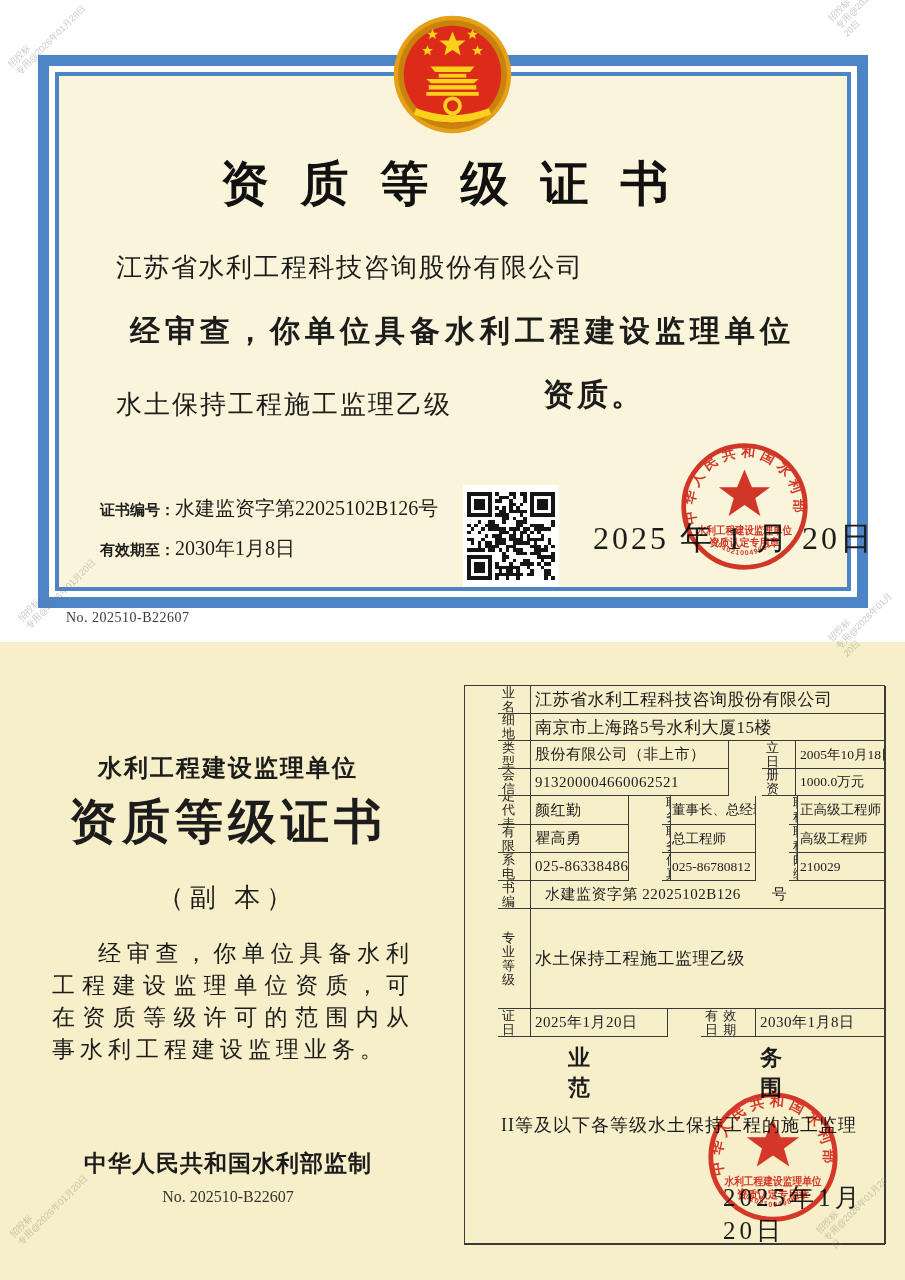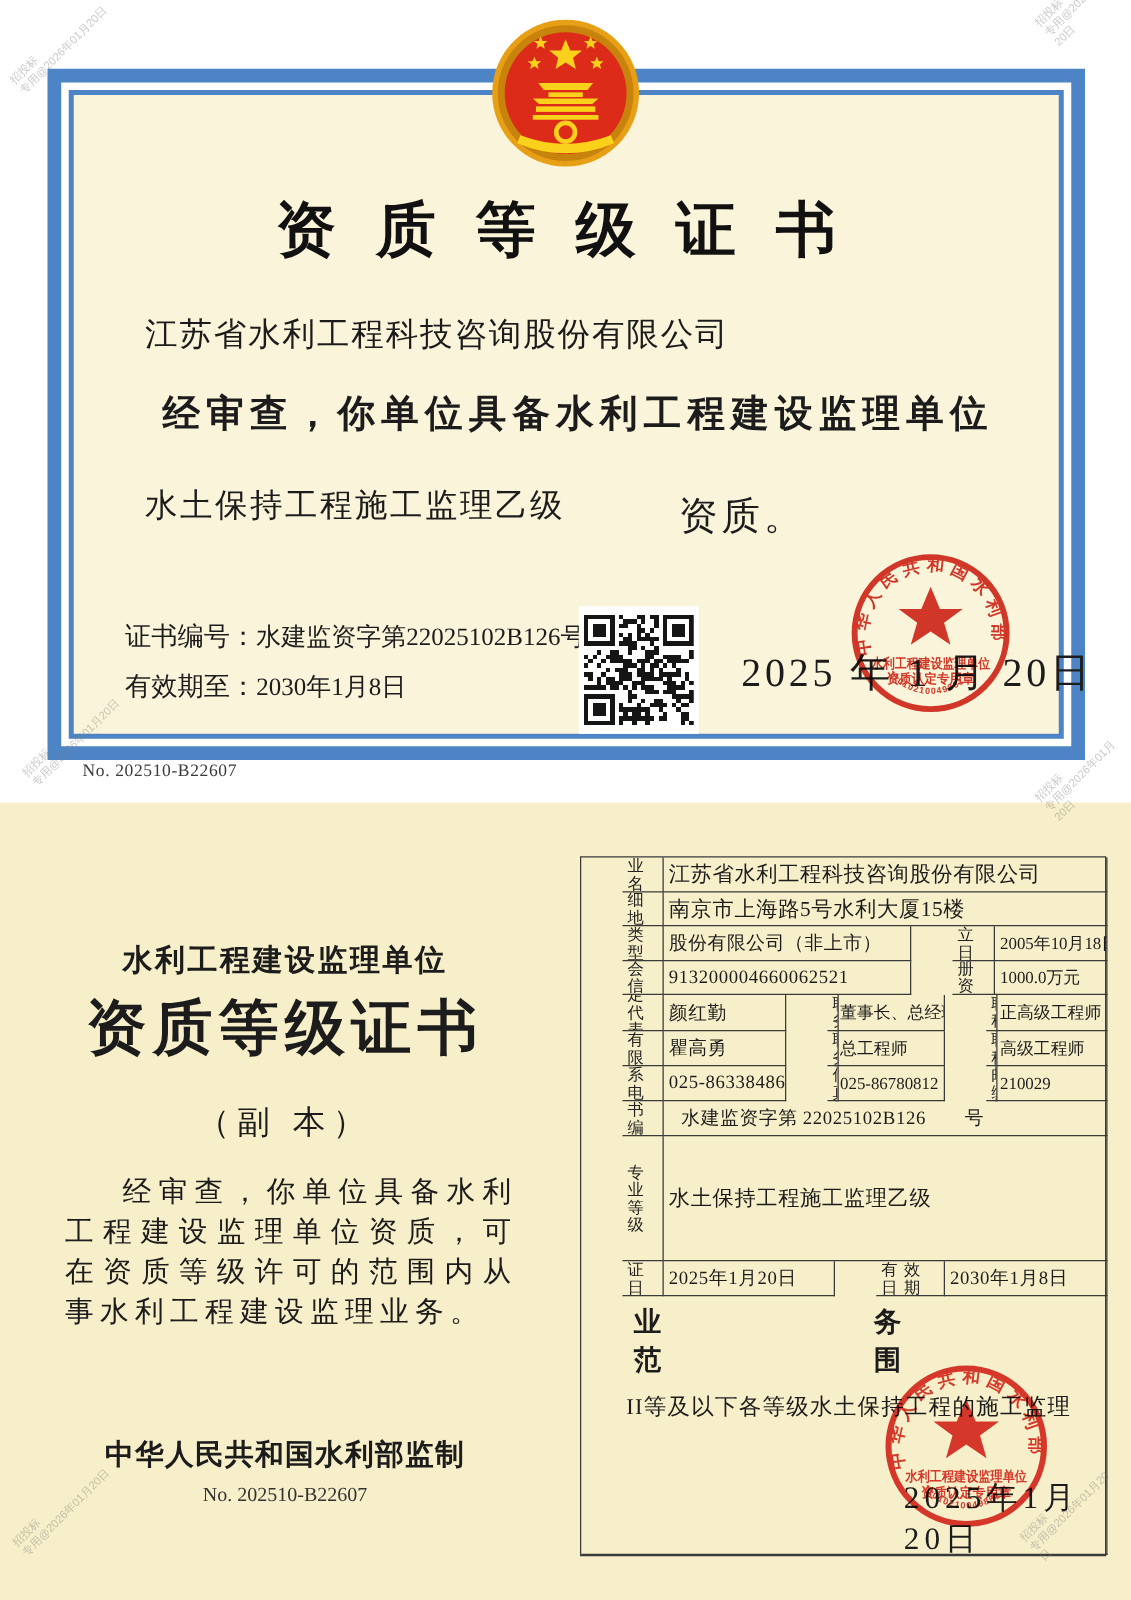--- a/index.html
+++ b/index.html
@@ -18,24 +18,24 @@
   .cert-front .gap{background:#ffffff;width:100%;height:100%;padding:6px;box-sizing:border-box;}
   .cert-front .inner{border:4px solid #4d84c6;background:#faf5da;width:100%;height:100%;box-sizing:border-box;}
   .emblem{position:absolute;left:390px;top:12px;width:125px;height:125px;z-index:3;}
 
   .fc-abs{position:absolute;z-index:2;}
   .fc-title{left:0;top:152px;width:905px;text-align:center;font-size:48px;font-weight:bold;
       letter-spacing:32px;padding-left:16px;box-sizing:border-box;color:#111;}
   .fc-company{left:116px;top:250px;font-size:26px;letter-spacing:1.5px;}
   .fc-statement{left:130px;top:311px;font-size:30px;font-weight:bold;letter-spacing:5px;text-align:center;}
   .fc-scope{left:116px;top:387px;font-size:26px;letter-spacing:2px;}
-  .fc-suffix{left:543px;top:392px;font-size:31px;font-weight:normal;letter-spacing:3px;}
+  .fc-suffix{left:543px;top:374px;font-size:31px;font-weight:bold;letter-spacing:3px;}
   .fc-certno{left:100px;top:495px;font-size:20px;}
   .fc-valid{left:100px;top:535px;font-size:20px;}
-  .fc-label{font-weight:normal;font-size:21px;}
+  .fc-label{font-weight:bold;font-size:15px;}
   .fc-date{left:593px;top:517px;font-size:32px;letter-spacing:3px;}
   .qr{left:463px;top:485px;width:96px;height:102px;background:#ffffff;
       display:flex;align-items:center;justify-content:center;}
   .qr svg{width:88px;height:88px;}
   .seal{z-index:4;opacity:.92;mix-blend-mode:multiply;}
   .seal-front{left:678px;top:440px;width:133px;height:133px;}
   .fc-serial{left:66px;top:610px;font-size:14px;color:#3a3a3a;letter-spacing:.5px;}
 
   
   .bottom{position:absolute;left:0;top:642px;width:905px;height:638px;background:#f7efc9;}
@@ -54,21 +54,21 @@
       grid-template-rows:28px 27px 28px 27px 29px 28px 28px 28px 100px 28px auto;
       border:1px solid #3a3a3a;box-sizing:border-box;}
   .cell{border-right:1px solid #3a3a3a;border-bottom:1px solid #3a3a3a;
       display:flex;align-items:center;padding:1px 4px;box-sizing:border-box;overflow:hidden;}
   .lab{font-size:13px;letter-spacing:1px;white-space:pre-line;color:#222;line-height:14px;margin-left:33px;}
   .v{font-size:15px;letter-spacing:.5px;white-space:pre;}
   .v-lg{font-size:17px;}
   .vs{font-size:13.5px;letter-spacing:0;}
   .s2{grid-column:span 2}.s3{grid-column:span 3}.s6{grid-column:span 6}.sAll{grid-column:1 / -1}
   .biz{position:relative;display:block;padding:6px 0 0 0;}
-  .biz-title{text-align:left;font-size:22px;font-weight:bold;letter-spacing:42px;padding-left:42px;}
+  .biz-title{text-align:center;font-size:22px;font-weight:bold;letter-spacing:42px;padding-left:42px;}
   .biz-text{margin-top:10px;padding-left:36px;font-size:18px;letter-spacing:1px;}
   .biz-date{position:absolute;left:258px;top:144px;font-size:25px;letter-spacing:4px;}
   .seal-back{position:absolute;left:240px;top:52px;width:136px;height:136px;}
 </style>
 </head>
 <body>
 
 <div class="page">
 
   <div class="wm" style="left:6px;top:62px">招投标

